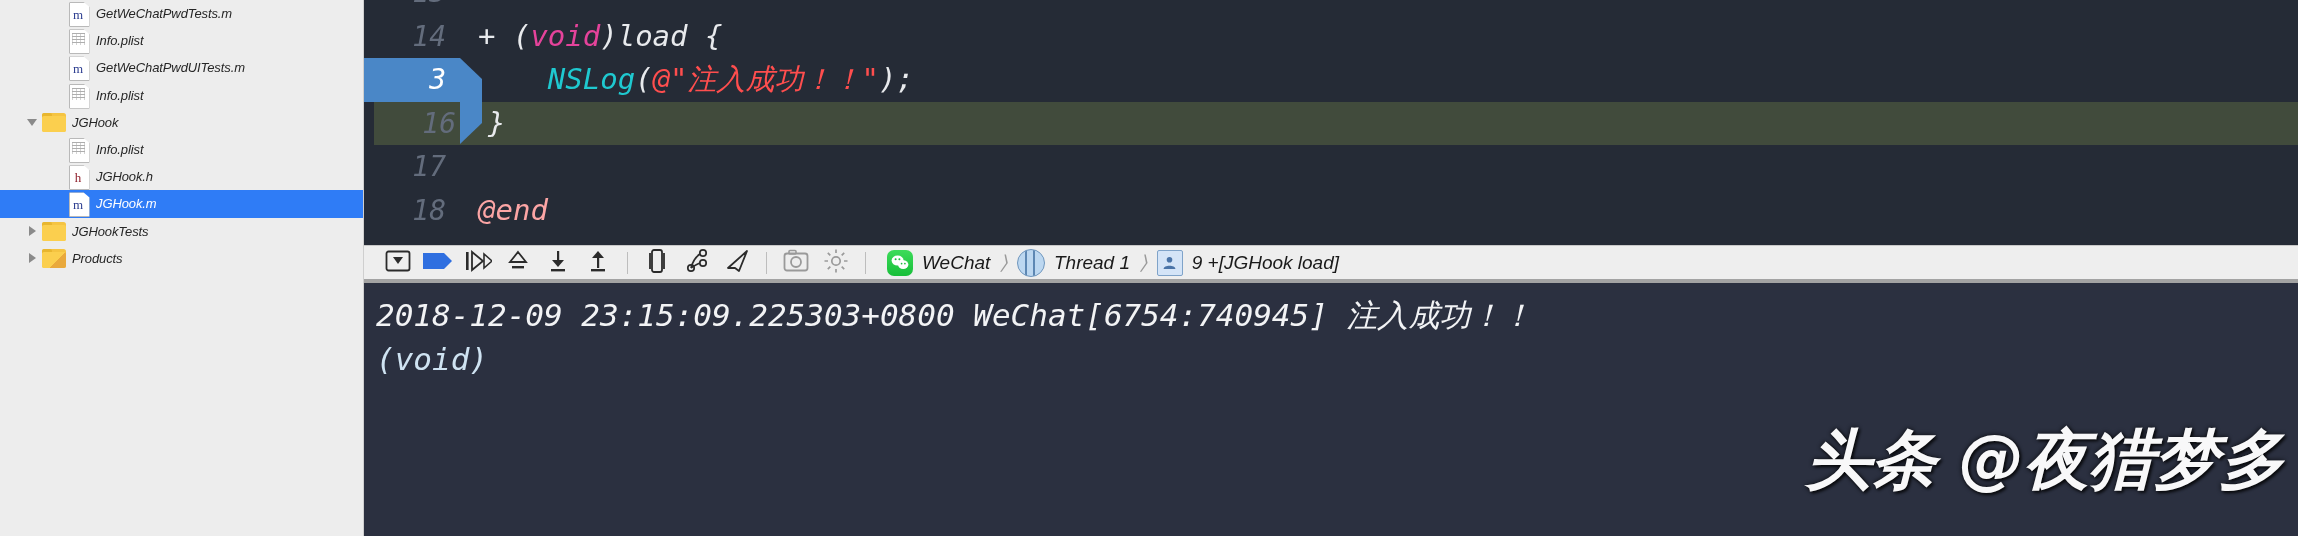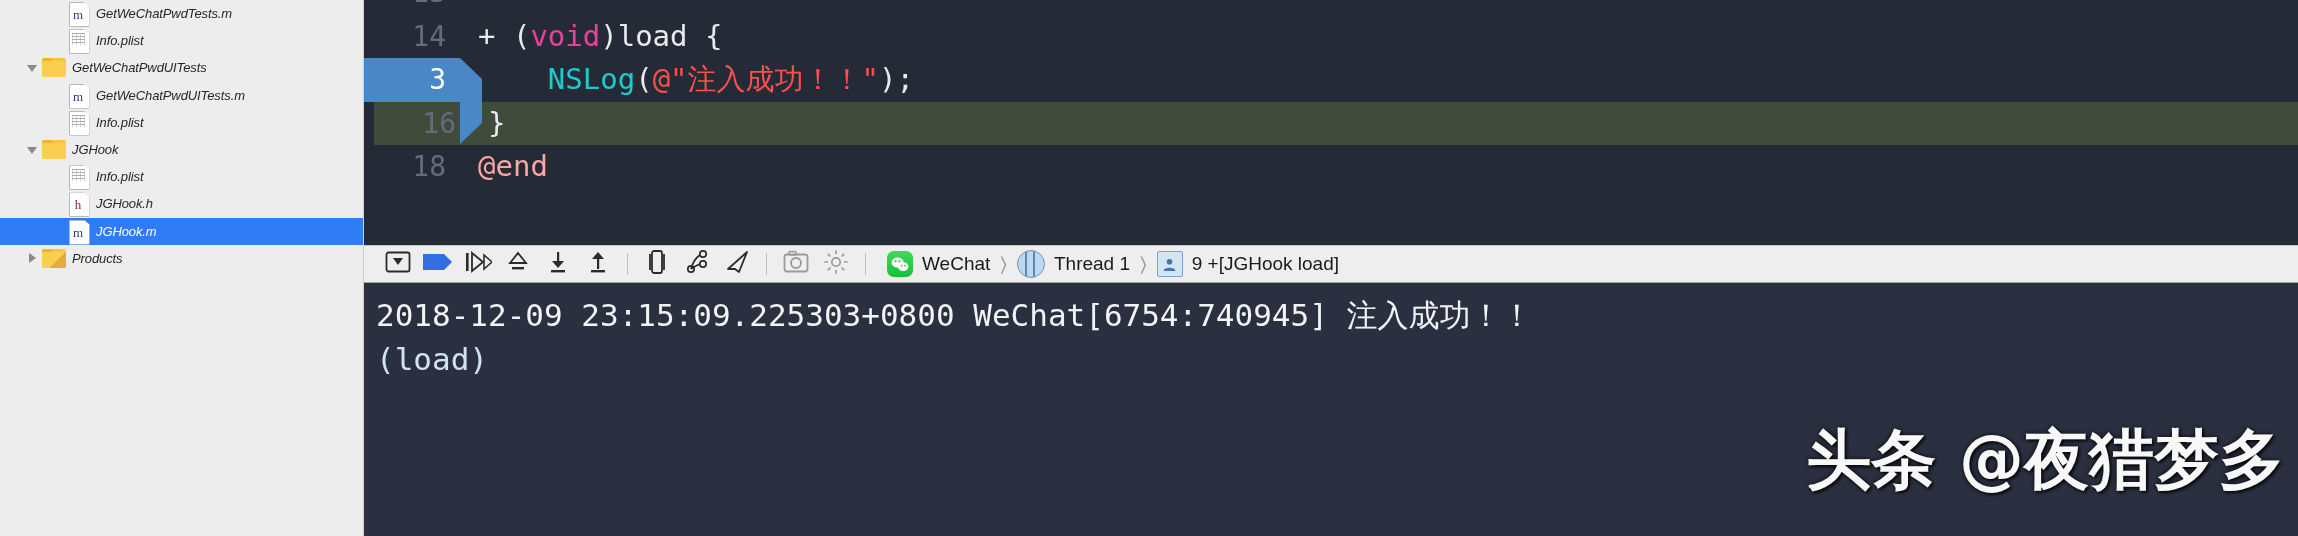--- a/index.html
+++ b/index.html
@@ -70,21 +70,21 @@
   }
   .folder .front{
     position:absolute;left:0;top:3px;width:24px;height:16px;
     background:#fbcf4e;border-radius:2px;
   }
   .folder.prod .front{
     background:linear-gradient(135deg,#fbcf4e 0%,#fbcf4e 58%,#e9a93c 58%,#e9a93c 100%);
   }
 
   
-  .right{flex:1;display:flex;flex-direction:column;height:536px;min-width:0;}
+  .right{flex:1;display:flex;flex-direction:column;height:536px;min-width:0;font-style:italic;}
 
   
   .editor{
     height:245px;background:#252b36;position:relative;overflow:hidden;
     font-family:"DejaVu Sans Mono","Liberation Mono",monospace;
   }
   .cline{
     height:43.5px;display:flex;align-items:center;position:relative;
     font-size:29px;line-height:43.5px;white-space:pre;
   }
@@ -109,21 +109,21 @@
   .cline.folded{background:#414b3c;margin-left:10px;}
   .tk-kw{color:#e5439b;}
   .tk-fn{color:#1fc9d0;}
   .tk-str{color:#ff4e4e;}
   .tk-dir{color:#fca5a5;}
   .tk-plain{color:#e8eaed;}
 
   
   .dbar{
     height:38px;flex:0 0 38px;background:#eeeeee;
-    border-top:1px solid #c8c8c8;border-bottom:1px solid #a3a3a3;
+    border-top:1px solid #c8c8c8;border-bottom:4px solid #a3a3a3;
     display:flex;align-items:center;padding-left:14px;box-sizing:border-box;
     gap:0px;
   }
   .tbtn{
     width:40px;height:30px;display:flex;align-items:center;justify-content:center;
     flex:0 0 40px;
   }
   .tsep{width:1px;height:22px;background:#bdbdbd;margin:0 9px;flex:0 0 1px;}
   .crumbs{display:flex;align-items:center;margin-left:12px;gap:0;}
   .crumb{display:flex;align-items:center;font-size:19px;color:#1a1a1a;white-space:nowrap;}
@@ -192,68 +192,53 @@
         <div class="row ind2">
           <span class="tw"></span>
           <span class="ico">
             <span class="fileglyph plist">
               <span class="pg"></span>
               <span class="plistlines"></span>
             </span>
           </span>
           <span class="label">Info.plist</span>
         </div>
+        <div class="row ind2">
+          <span class="tw"></span>
+          <span class="ico">
+            <span class="fileglyph m">
+              <span class="pg"></span>
+              <span class="ltr">m</span>
+            </span>
+          </span>
+          <span class="label">GetWeChatPwdUITests.m</span>
+        </div>
+        <div class="row ind2">
+          <span class="tw"></span>
+          <span class="ico">
+            <span class="fileglyph plist">
+              <span class="pg"></span>
+              <span class="plistlines"></span>
+            </span>
+          </span>
+          <span class="label">Info.plist</span>
+        </div>
         <div class="row ind1">
           <span class="tw">
             <svg width="14" height="14" viewBox="0 0 14 14">
               <polygon points="2,4 12,4 7,11" fill="#8a8a8a"></polygon>
             </svg>
           </span>
           <span class="ico">
             <span class="folder">
               <span class="back"></span>
               <span class="tab"></span>
               <span class="front"></span>
             </span>
           </span>
-          <span class="label">GetWeChatPwdUITests</span>
-        </div>
-        <div class="row ind2">
-          <span class="tw"></span>
-          <span class="ico">
-            <span class="fileglyph m">
-              <span class="pg"></span>
-              <span class="ltr">m</span>
-            </span>
-          </span>
-          <span class="label">GetWeChatPwdUITests.m</span>
-        </div>
-        <div class="row ind2">
-          <span class="tw"></span>
-          <span class="ico">
-            <span class="fileglyph plist">
-              <span class="pg"></span>
-              <span class="plistlines"></span>
-            </span>
-          </span>
-          <span class="label">Info.plist</span>
-        </div>
-        <div class="row ind1">
-          <span class="tw">
-            <svg width="14" height="14" viewBox="0 0 14 14">
-              <polygon points="2,4 12,4 7,11" fill="#8a8a8a"></polygon>
-            </svg>
-          </span>
-          <span class="ico">
-            <span class="folder">
-              <span class="back"></span>
-              <span class="tab"></span>
-              <span class="front"></span>
-            </span>
-          </span>
           <span class="label">JGHook</span>
         </div>
         <div class="row ind2">
           <span class="tw"></span>
           <span class="ico">
             <span class="fileglyph plist">
               <span class="pg"></span>
               <span class="plistlines"></span>
             </span>
           </span>
@@ -279,38 +264,54 @@
           </span>
           <span class="label">JGHook.m</span>
         </div>
         <div class="row ind1">
           <span class="tw">
             <svg width="14" height="14" viewBox="0 0 14 14">
               <polygon points="4,2 11,7 4,12" fill="#8a8a8a"></polygon>
             </svg>
           </span>
           <span class="ico">
+            <span class="folder">
+              <span class="back"></span>
+              <span class="tab"></span>
+              <span class="front"></span>
+            </span>
+          </span>
+          <span class="label">JGHookTests</span>
+        </div>
+        <div class="row ind1">
+          <span class="tw">
+            <svg width="14" height="14" viewBox="0 0 14 14">
+              <polygon points="4,2 11,7 4,12" fill="#8a8a8a"></polygon>
+            </svg>
+          </span>
+          <span class="ico">
             <span class="folder prod">
               <span class="back"></span>
               <span class="tab"></span>
               <span class="front"></span>
             </span>
           </span>
           <span class="label">Products</span>
         </div>
       </div>
   </div>
 
   <div class="right">
 
     <div class="editor" id="editor">
         <div class="cline" style="margin-top: -29px;"><span class="gut">13</span><span class="ctext"></span></div>
         <div class="cline"><span class="gut">14</span><span class="ctext"><span class="tk-plain">+ (</span><span class="tk-kw">void</span><span class="tk-plain">)load {</span></span></div>
         <div class="cline cur"><span class="gut">3</span><span class="ctext"><span class="tk-plain">    </span><span class="tk-fn">NSLog</span><span class="tk-plain">(</span><span class="tk-str">@"注入成功！！"</span><span class="tk-plain">);</span></span></div>
         <div class="cline folded"><span class="gut">16</span><span class="ctext"><span class="tk-plain">}</span></span></div>
+        <div class="cline"><span class="gut">17</span><span class="ctext"></span></div>
         <div class="cline"><span class="gut">18</span><span class="ctext"><span class="tk-dir">@end</span></span></div>
       </div>
 
     <div class="dbar" id="dbar">
         <span class="tbtn">
           <span><svg width="26" height="22" viewBox="0 0 26 22">
               <rect x="1.5" y="1.5" width="23" height="19" rx="2" fill="none" stroke="#2b2b2b" stroke-width="1.8"></rect>
               <polygon points="8,7 18,7 13,14" fill="#2b2b2b"></polygon>
             </svg></span>
         </span>
@@ -416,18 +417,18 @@
                 </svg>
               </span>
             </span>
             <span>9 +[JGHook load]</span>
           </span>
         </span>
       </div>
 
     <div class="console">
       <div class="cout">2018-12-09 23:15:09.225303+0800 WeChat[6754:740945] 注入成功！！</div>
-      <div class="lldb">(load) </div>
+      <div class="lldb">(void) </div>
       <div class="wm">头条 @夜猎梦多</div>
     </div>
 
   </div>
 </div>
 
 </body></html>

